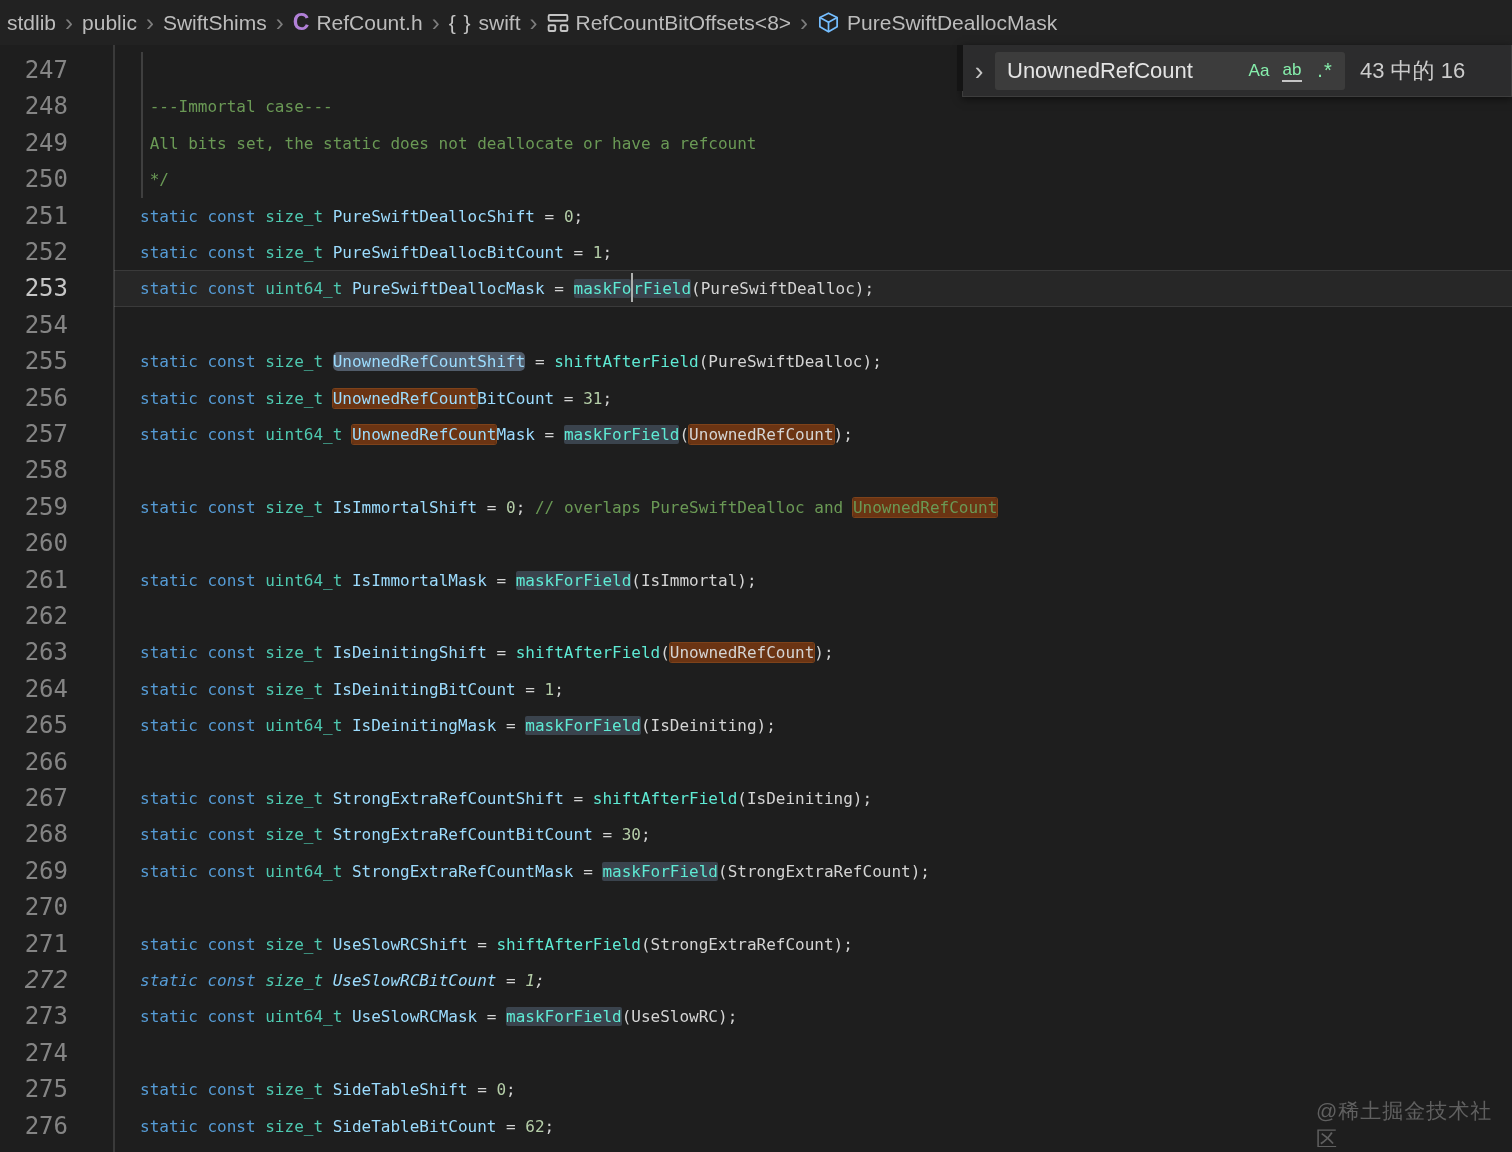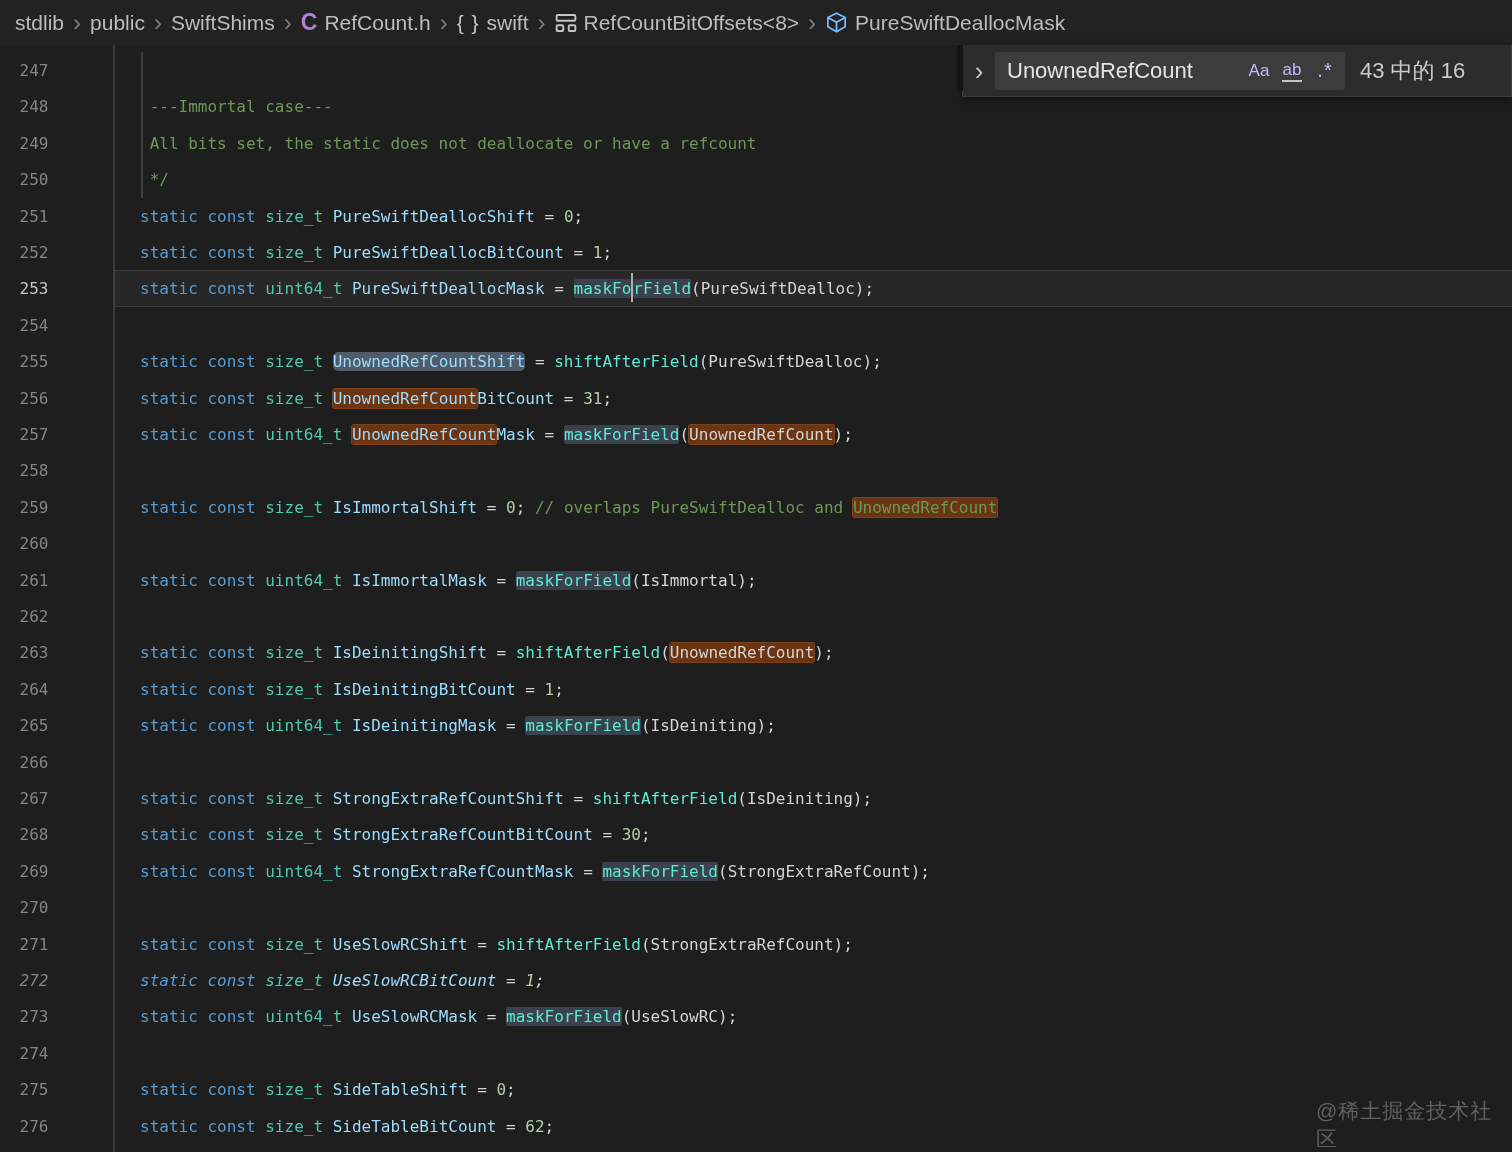--- a/index.html
+++ b/index.html
@@ -6,21 +6,21 @@
   body{
     width:1512px;height:1152px;overflow:hidden;position:relative;
     background:#1e1e1e;
     font-family:"Liberation Sans", sans-serif;
     -webkit-font-smoothing:antialiased;
   }
   
   .breadcrumb-bar{
     position:absolute;top:0;left:0;right:0;height:45px;
     background:#222222;display:flex;align-items:center;
-    padding-left:15px;z-index:5;white-space:nowrap;
+    padding-left:7px;z-index:5;white-space:nowrap;
   }
   .bc-item{display:flex;align-items:center;color:#bcbcbc;font-size:21px;}
   .bc-label{color:#bcbcbc;}
   .bc-sep{color:#7d7d7d;font-size:24px;margin:0 9px;line-height:45px;}
   .bc-icon{display:inline-flex;align-items:center;margin-right:7px;}
   .icon-c{color:#B180D7;font-weight:700;font-size:23px;font-family:"Liberation Sans",sans-serif;}
   .icon-braces{color:#c5c5c5;font-size:21px;letter-spacing:1px;}
   
   .find-widget{
     position:absolute;left:962px;top:45px;width:550px;height:52px;
@@ -33,40 +33,40 @@
   .find-input-box{
     display:flex;align-items:center;height:38px;width:350px;
     background:#3c3c3c;border-radius:3px;padding:0 5px 0 12px;box-sizing:border-box;
   }
   .find-input{
     flex:1;min-width:0;background:transparent;border:none;outline:none;
     color:#e4e4e4;font-size:22px;font-family:"Liberation Sans",sans-serif;padding:0;
   }
   .find-opt{
     width:30px;height:30px;display:flex;align-items:center;justify-content:center;
-    color:#c4b5fd;font-size:17px;border-radius:4px;cursor:pointer;margin-left:3px;flex:none;
+    color:#86efac;font-size:17px;border-radius:4px;cursor:pointer;margin-left:3px;flex:none;
   }
   .find-opt.word span{border-bottom:2px solid #c5c5c5;padding:0 1px 0px 1px;}
   .find-opt.regex{font-size:20px;letter-spacing:1px;}
   .find-count{margin-left:15px;color:#cccccc;font-size:22px;white-space:nowrap;}
   
   .editor{position:absolute;left:0;top:45px;right:0;bottom:0;overflow:hidden;}
   .gutter-divider{position:absolute;left:113px;top:0;bottom:0;width:2px;background:#3a3a3a;}
   .indent-guide{position:absolute;left:141px;top:7px;height:146px;width:2px;background:#3f3f3f;}
   .row{position:absolute;left:0;right:0;height:37px;}
   .cur-line{
     position:absolute;left:114px;right:0;top:0;bottom:0;
     background:rgba(255,255,255,0.045);
     border-top:1px solid rgba(255,255,255,0.09);
     border-bottom:1px solid rgba(255,255,255,0.09);
   }
   .ln{
-    position:absolute;left:0;width:68px;text-align:center;
+    position:absolute;left:0;width:68px;text-align:right;
     color:#858585;font-family:"DejaVu Sans Mono",monospace;
-    font-size:16px;line-height:37px;
+    font-size:24px;line-height:37px;
   }
   .row.current .ln{color:#c6c6c6;}
   .code{
     position:absolute;left:140px;top:0;white-space:pre;
     font-family:"DejaVu Sans Mono",monospace;font-size:16px;line-height:37px;
   }
   .kw{color:#569CD6;} .ty{color:#4EC9B0;} .id{color:#9CDCFE;}
   .fn{color:#5eead4;} .pl{color:#D4D4D4;} .num{color:#B5CEA8;} .cm{color:#6A9955;}
   .hl-match{background:#6B3413;box-shadow:0 0 0 1px #7e421a;border-radius:2px;}
   .hl-current{background:#515C6A;border-radius:5px;}

